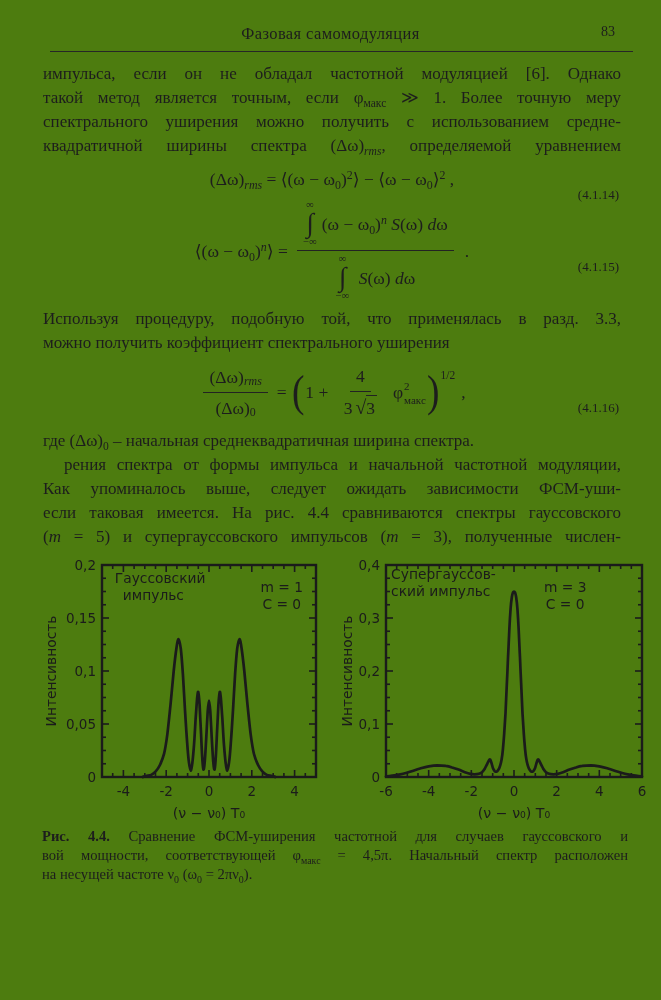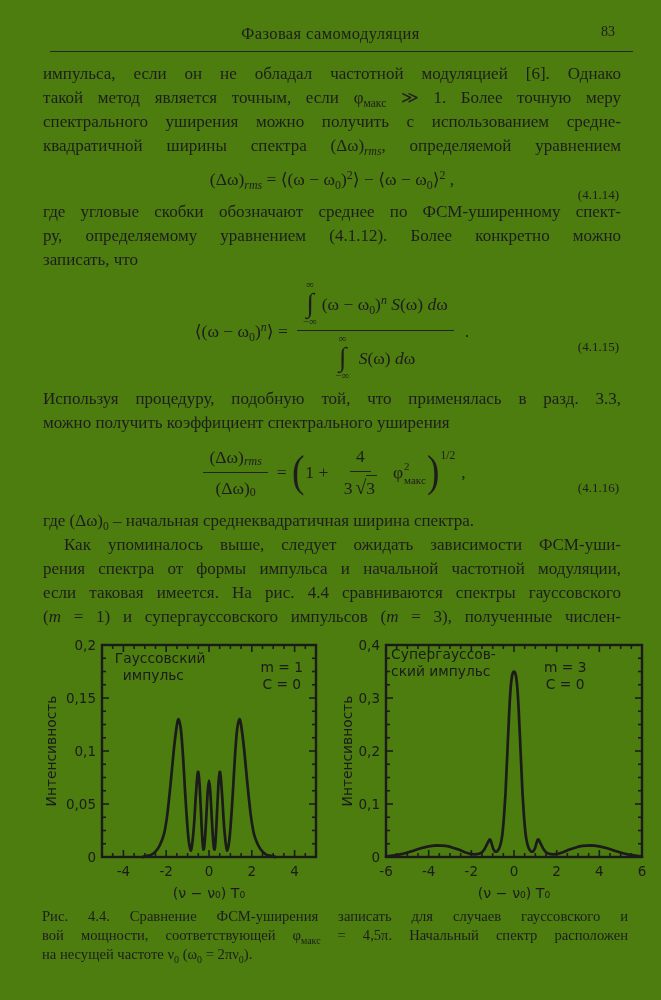--- a/index.html
+++ b/index.html
@@ -14,21 +14,21 @@
   .bodycol{width:578px;margin:10px 0 0 43px;font-size:17px;line-height:24px;}
   .textblock .line{text-align:justify;text-align-last:justify;}
   .textblock .line:last-child{text-align-last:left;}
   .textblock.jall .line:last-child{text-align-last:justify;}
   .indent .line:first-child{text-indent:21px;}
   .seg{white-space:pre-wrap;}
   sub.seg,sup.seg{font-size:68%;line-height:0;}
   sub.seg{vertical-align:baseline;position:relative;top:4px;}
   sup.seg{vertical-align:baseline;position:relative;top:-6px;}
   .seg.subi,.seg.supi,.seg.i{font-style:italic;}
-  .seg.b{font-weight:400;}
+  .seg.b{font-weight:700;}
   
   .eq-row{position:relative;display:flex;align-items:center;justify-content:center;
           font-family:"Liberation Serif","DejaVu Serif","DejaVu Sans",serif;
           font-size:17.5px;margin:9px 0;}
   .eq-row .eq-num{position:absolute;right:2px;top:50%;transform:translateY(-50%);font-size:13px;margin-top:16px;}
   .eq15{margin:8px 0 6px;}
   .frac{display:inline-flex;flex-direction:column;align-items:center;margin:0 5px;}
   .frac>.num{border-bottom:1.5px solid #222;padding:0 6px 3px;display:inline-flex;align-items:center;justify-content:center;}
   .frac>.den{padding:3px 6px 0;display:inline-flex;align-items:center;justify-content:center;}
   .int-wrap{display:inline-flex;flex-direction:column;align-items:center;margin-right:5px;}
@@ -65,25 +65,20 @@
         <div class="line"><span class="seg">такой метод является точным, если φ</span><sub class="seg sub">макс</sub><span class="seg"> ≫ 1. Более точную меру</span></div>
         <div class="line"><span class="seg">спектрального уширения можно получить с использованием средне-</span></div>
         <div class="line"><span class="seg">квадратичной ширины спектра (Δω)</span><sub class="seg subi">rms</sub><span class="seg">, определяемой уравнением</span></div>
       </div>
 
     <div class="eq-row">
       <span class="eq-body"><span class="seg">(Δω)</span><sub class="seg subi">rms</sub><span class="seg"> = ⟨(ω − ω</span><sub class="seg sub">0</sub><span class="seg">)</span><sup class="seg sup">2</sup><span class="seg">⟩ − ⟨ω − ω</span><sub class="seg sub">0</sub><span class="seg">⟩</span><sup class="seg sup">2</sup><span class="seg"> ,</span></span>
       <span class="eq-num">(4.1.14)</span>
     </div>
 
-    <div class="textblock">
-        <div class="line"><span class="seg">где угловые скобки обозначают среднее по ФСМ-уширенному спект-</span></div>
-        <div class="line"><span class="seg">ру, определяемому уравнением (4.1.12). Более конкретно можно</span></div>
-        <div class="line"><span class="seg">записать, что</span></div>
-      </div>
 
     <div class="eq-row eq15">
       <span><span class="seg">⟨(ω − ω</span><sub class="seg sub">0</sub><span class="seg">)</span><sup class="seg supi">n</sup><span class="seg">⟩ = </span></span>
       <span class="frac">
         <span class="num">
           <span class="int-wrap">
             <span class="int-lim">∞</span>
             <span class="int-sign">∫</span>
             <span class="int-lim">−∞</span>
           </span>
@@ -141,24 +136,24 @@
       <span class="bigparen">)</span>
       <span class="paren-exp">1/2</span>
       <span class="eq-tail">,</span>
       <span class="eq-num">(4.1.16)</span>
     </div>
 
     <div class="textblock">
         <div class="line"><span class="seg">где (Δω)</span><sub class="seg sub">0</sub><span class="seg"> – начальная среднеквадратичная ширина спектра.</span></div>
       </div>
     <div class="textblock indent jall">
+        <div class="line"><span class="seg">рения спектра от формы импульса и начальной частотной модуляции,</span></div>
         <div class="line"><span class="seg">Как упоминалось выше, следует ожидать зависимости ФСМ-уши-</span></div>
-        <div class="line"><span class="seg">рения спектра от формы импульса и начальной частотной модуляции,</span></div>
         <div class="line"><span class="seg">если таковая имеется. На рис. 4.4 сравниваются спектры гауссовского</span></div>
-        <div class="line"><span class="seg">(</span><span class="seg i">m</span><span class="seg"> = 1) и супергауссовского импульсов (</span><span class="seg i">m</span><span class="seg"> = 3), полученные числен-</span></div>
+        <div class="line"><span class="seg">(</span><span class="seg i">m</span><span class="seg"> = 5) и супергауссовского импульсов (</span><span class="seg i">m</span><span class="seg"> = 3), полученные числен-</span></div>
       </div>
   </div>
 
   <div class="figure-row">
     <div id="chart0"><svg width="288" height="266" viewBox="0 0 288 266">
           <rect x="62" y="10" width="214" height="212" fill="none" stroke="#1b1b1b" stroke-width="2.4"></rect>
           <line x1="83.4" y1="222" x2="83.4" y2="215" stroke="#1b1b1b" stroke-width="1.6"></line>
           <line x1="83.4" y1="10" x2="83.4" y2="17" stroke="#1b1b1b" stroke-width="1.6"></line>
           <line x1="126.2" y1="222" x2="126.2" y2="215" stroke="#1b1b1b" stroke-width="1.6"></line>
           <line x1="126.2" y1="10" x2="126.2" y2="17" stroke="#1b1b1b" stroke-width="1.6"></line>
@@ -354,18 +349,18 @@
           <text x="14" y="116" fill="#1b1b1b" font-size="13.8" font-family="&quot;DejaVu Sans&quot;,&quot;Liberation Sans&quot;,sans-serif" text-anchor="middle" transform="rotate(-90 14 116)">Интенсивность</text>
           <text x="176" y="263" fill="#1b1b1b" font-size="14.2" font-family="&quot;DejaVu Sans&quot;,&quot;Liberation Sans&quot;,sans-serif" text-anchor="middle">(ν − ν₀) T₀</text>
           <text x="53.12" y="24" fill="#1b1b1b" font-size="13.8" font-family="&quot;DejaVu Sans&quot;,&quot;Liberation Sans&quot;,sans-serif" text-anchor="start">Супергауссов-</text>
           <text x="53.12" y="41" fill="#1b1b1b" font-size="13.8" font-family="&quot;DejaVu Sans&quot;,&quot;Liberation Sans&quot;,sans-serif" text-anchor="start">ский импульс</text>
           <text x="227.2" y="36.72" fill="#1b1b1b" font-size="13.8" font-family="&quot;DejaVu Sans&quot;,&quot;Liberation Sans&quot;,sans-serif" text-anchor="middle">m = 3</text>
           <text x="227.2" y="53.72" fill="#1b1b1b" font-size="13.8" font-family="&quot;DejaVu Sans&quot;,&quot;Liberation Sans&quot;,sans-serif" text-anchor="middle">C = 0</text>
         </svg></div>
   </div>
 
   <div class="figcaption textblock">
-      <div class="line"><span class="seg b">Рис. 4.4.</span><span class="seg"> Сравнение ФСМ-уширения записать для случаев гауссовского и</span></div>
+      <div class="line"><span class="seg b">Рис. 4.4.</span><span class="seg"> Сравнение ФСМ-уширения частотной для случаев гауссовского и</span></div>
       <div class="line"><span class="seg">вой мощности, соответствующей φ</span><sub class="seg sub">макс</sub><span class="seg"> = 4,5π. Начальный спектр расположен</span></div>
       <div class="line"><span class="seg">на несущей частоте ν</span><sub class="seg sub">0</sub><span class="seg"> (ω</span><sub class="seg sub">0</sub><span class="seg"> = 2πν</span><sub class="seg sub">0</sub><span class="seg">).</span></div>
     </div>
 
 </div>
 
 </body></html>

